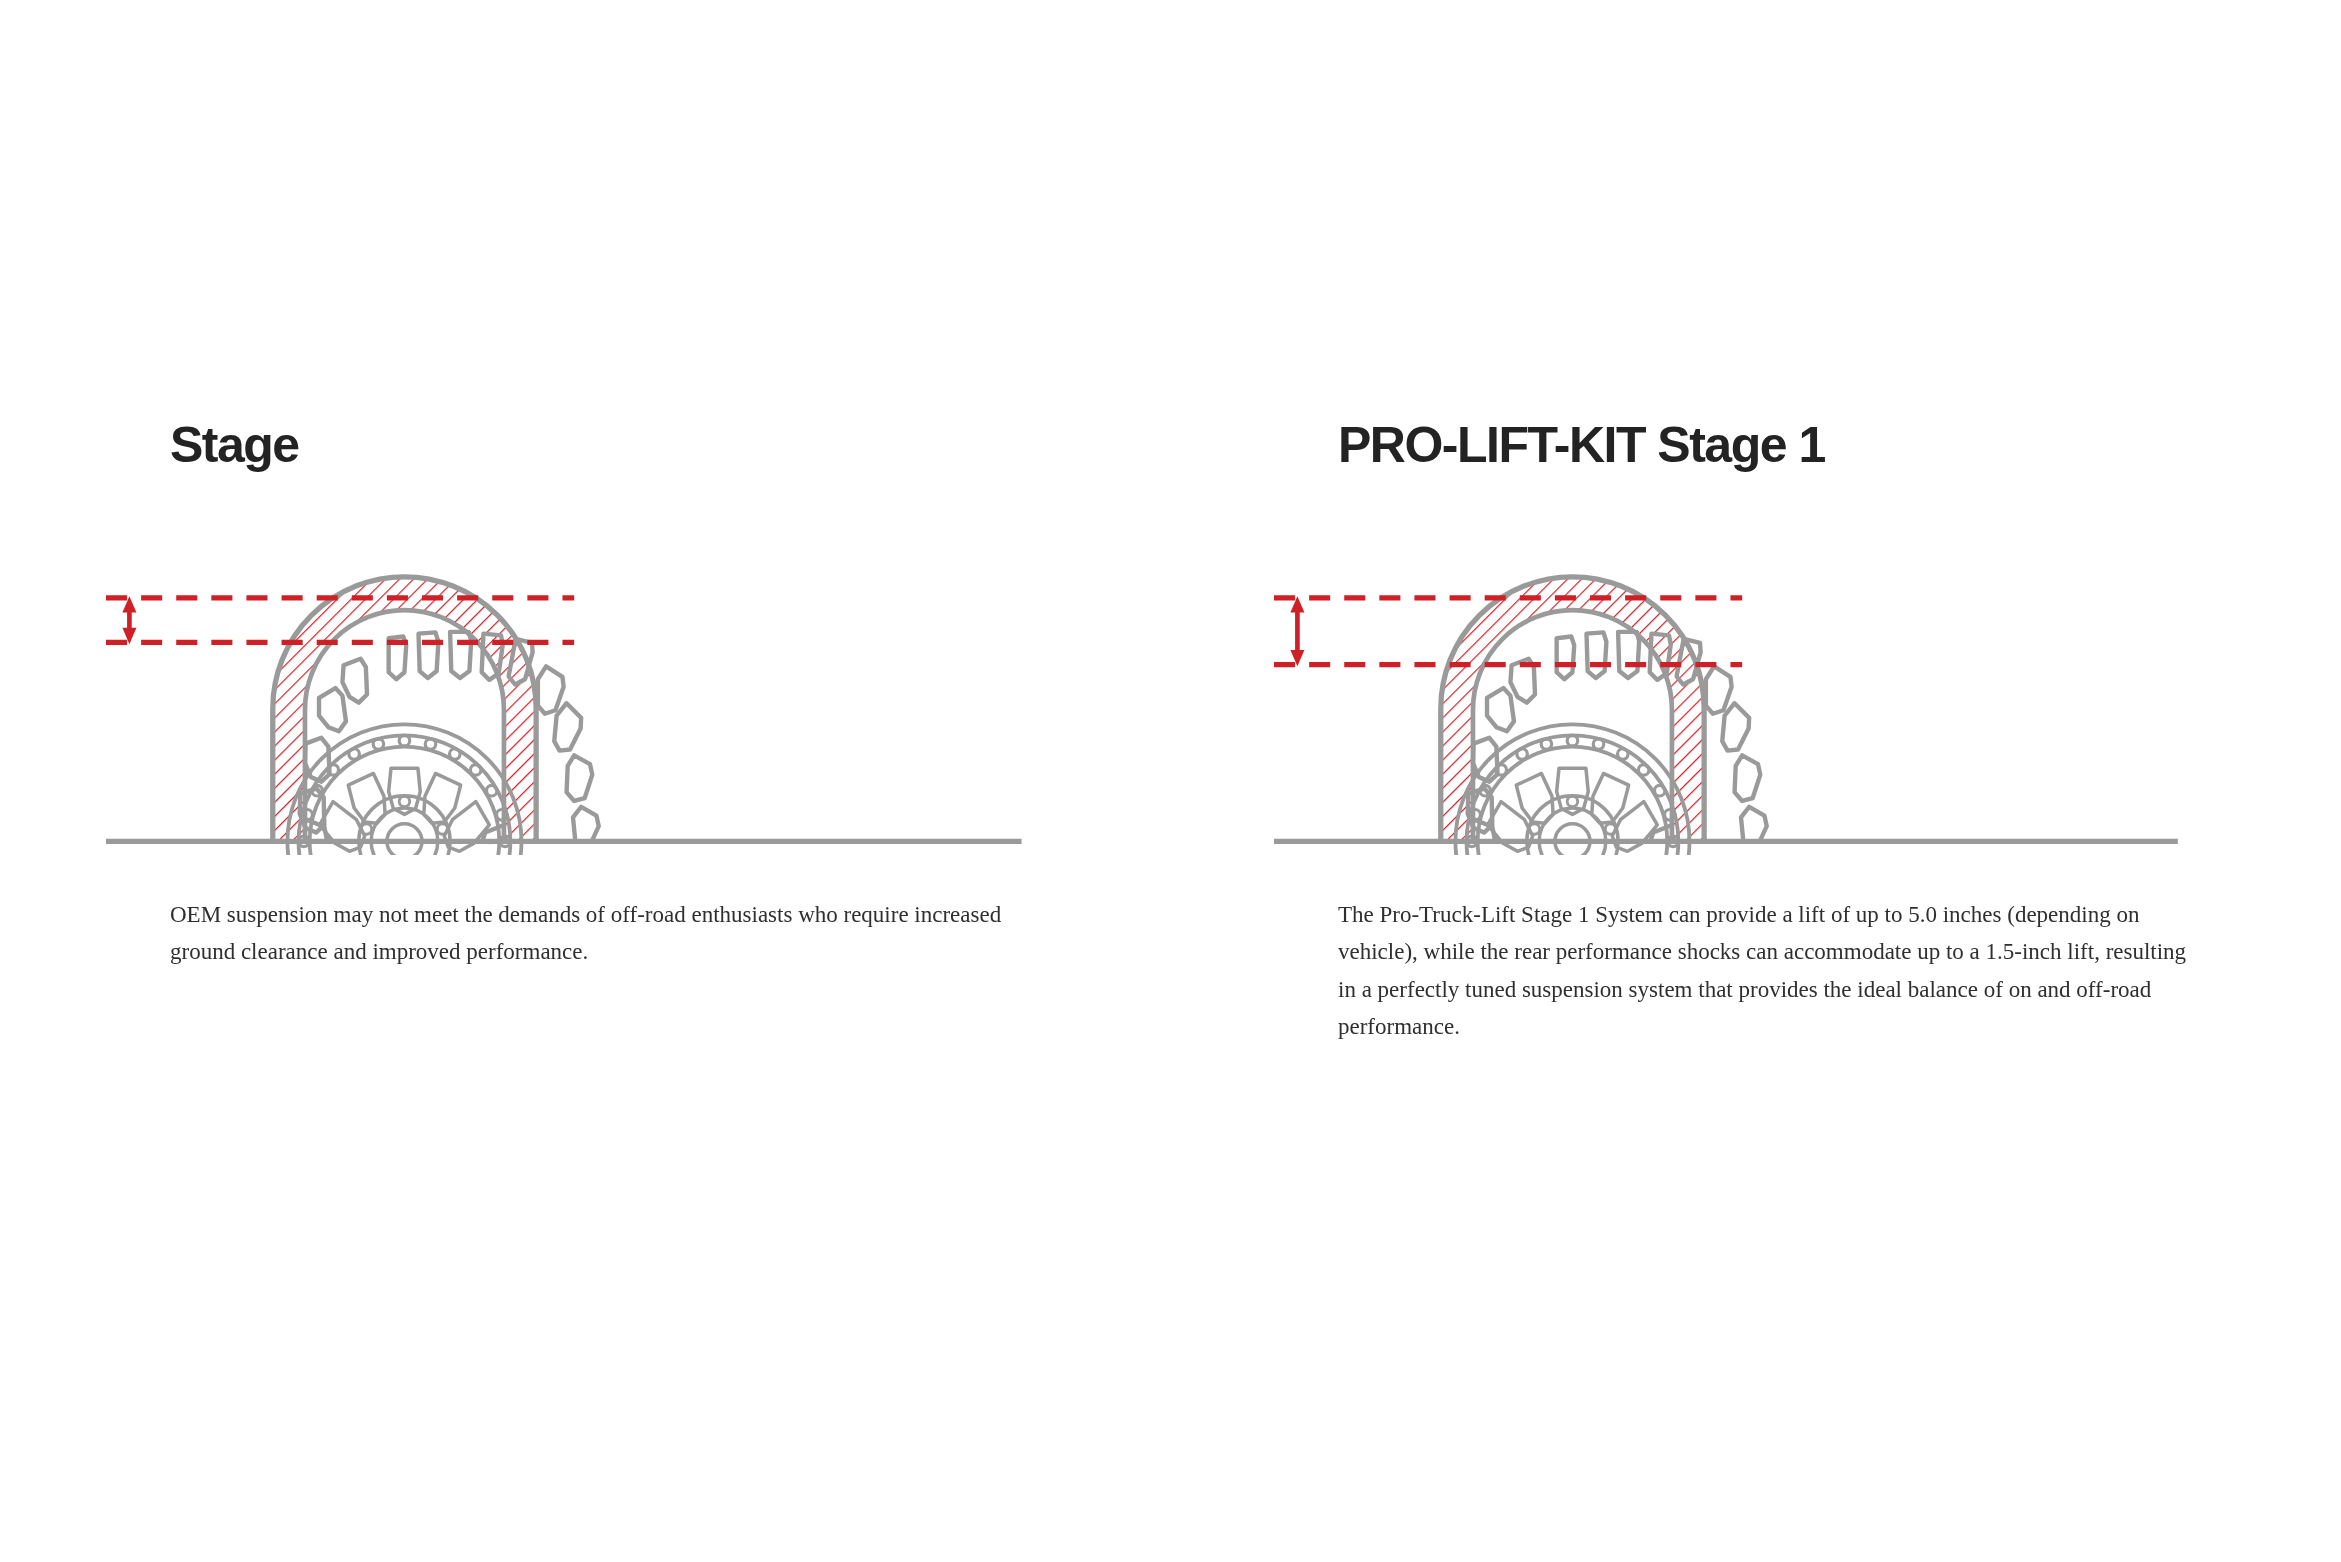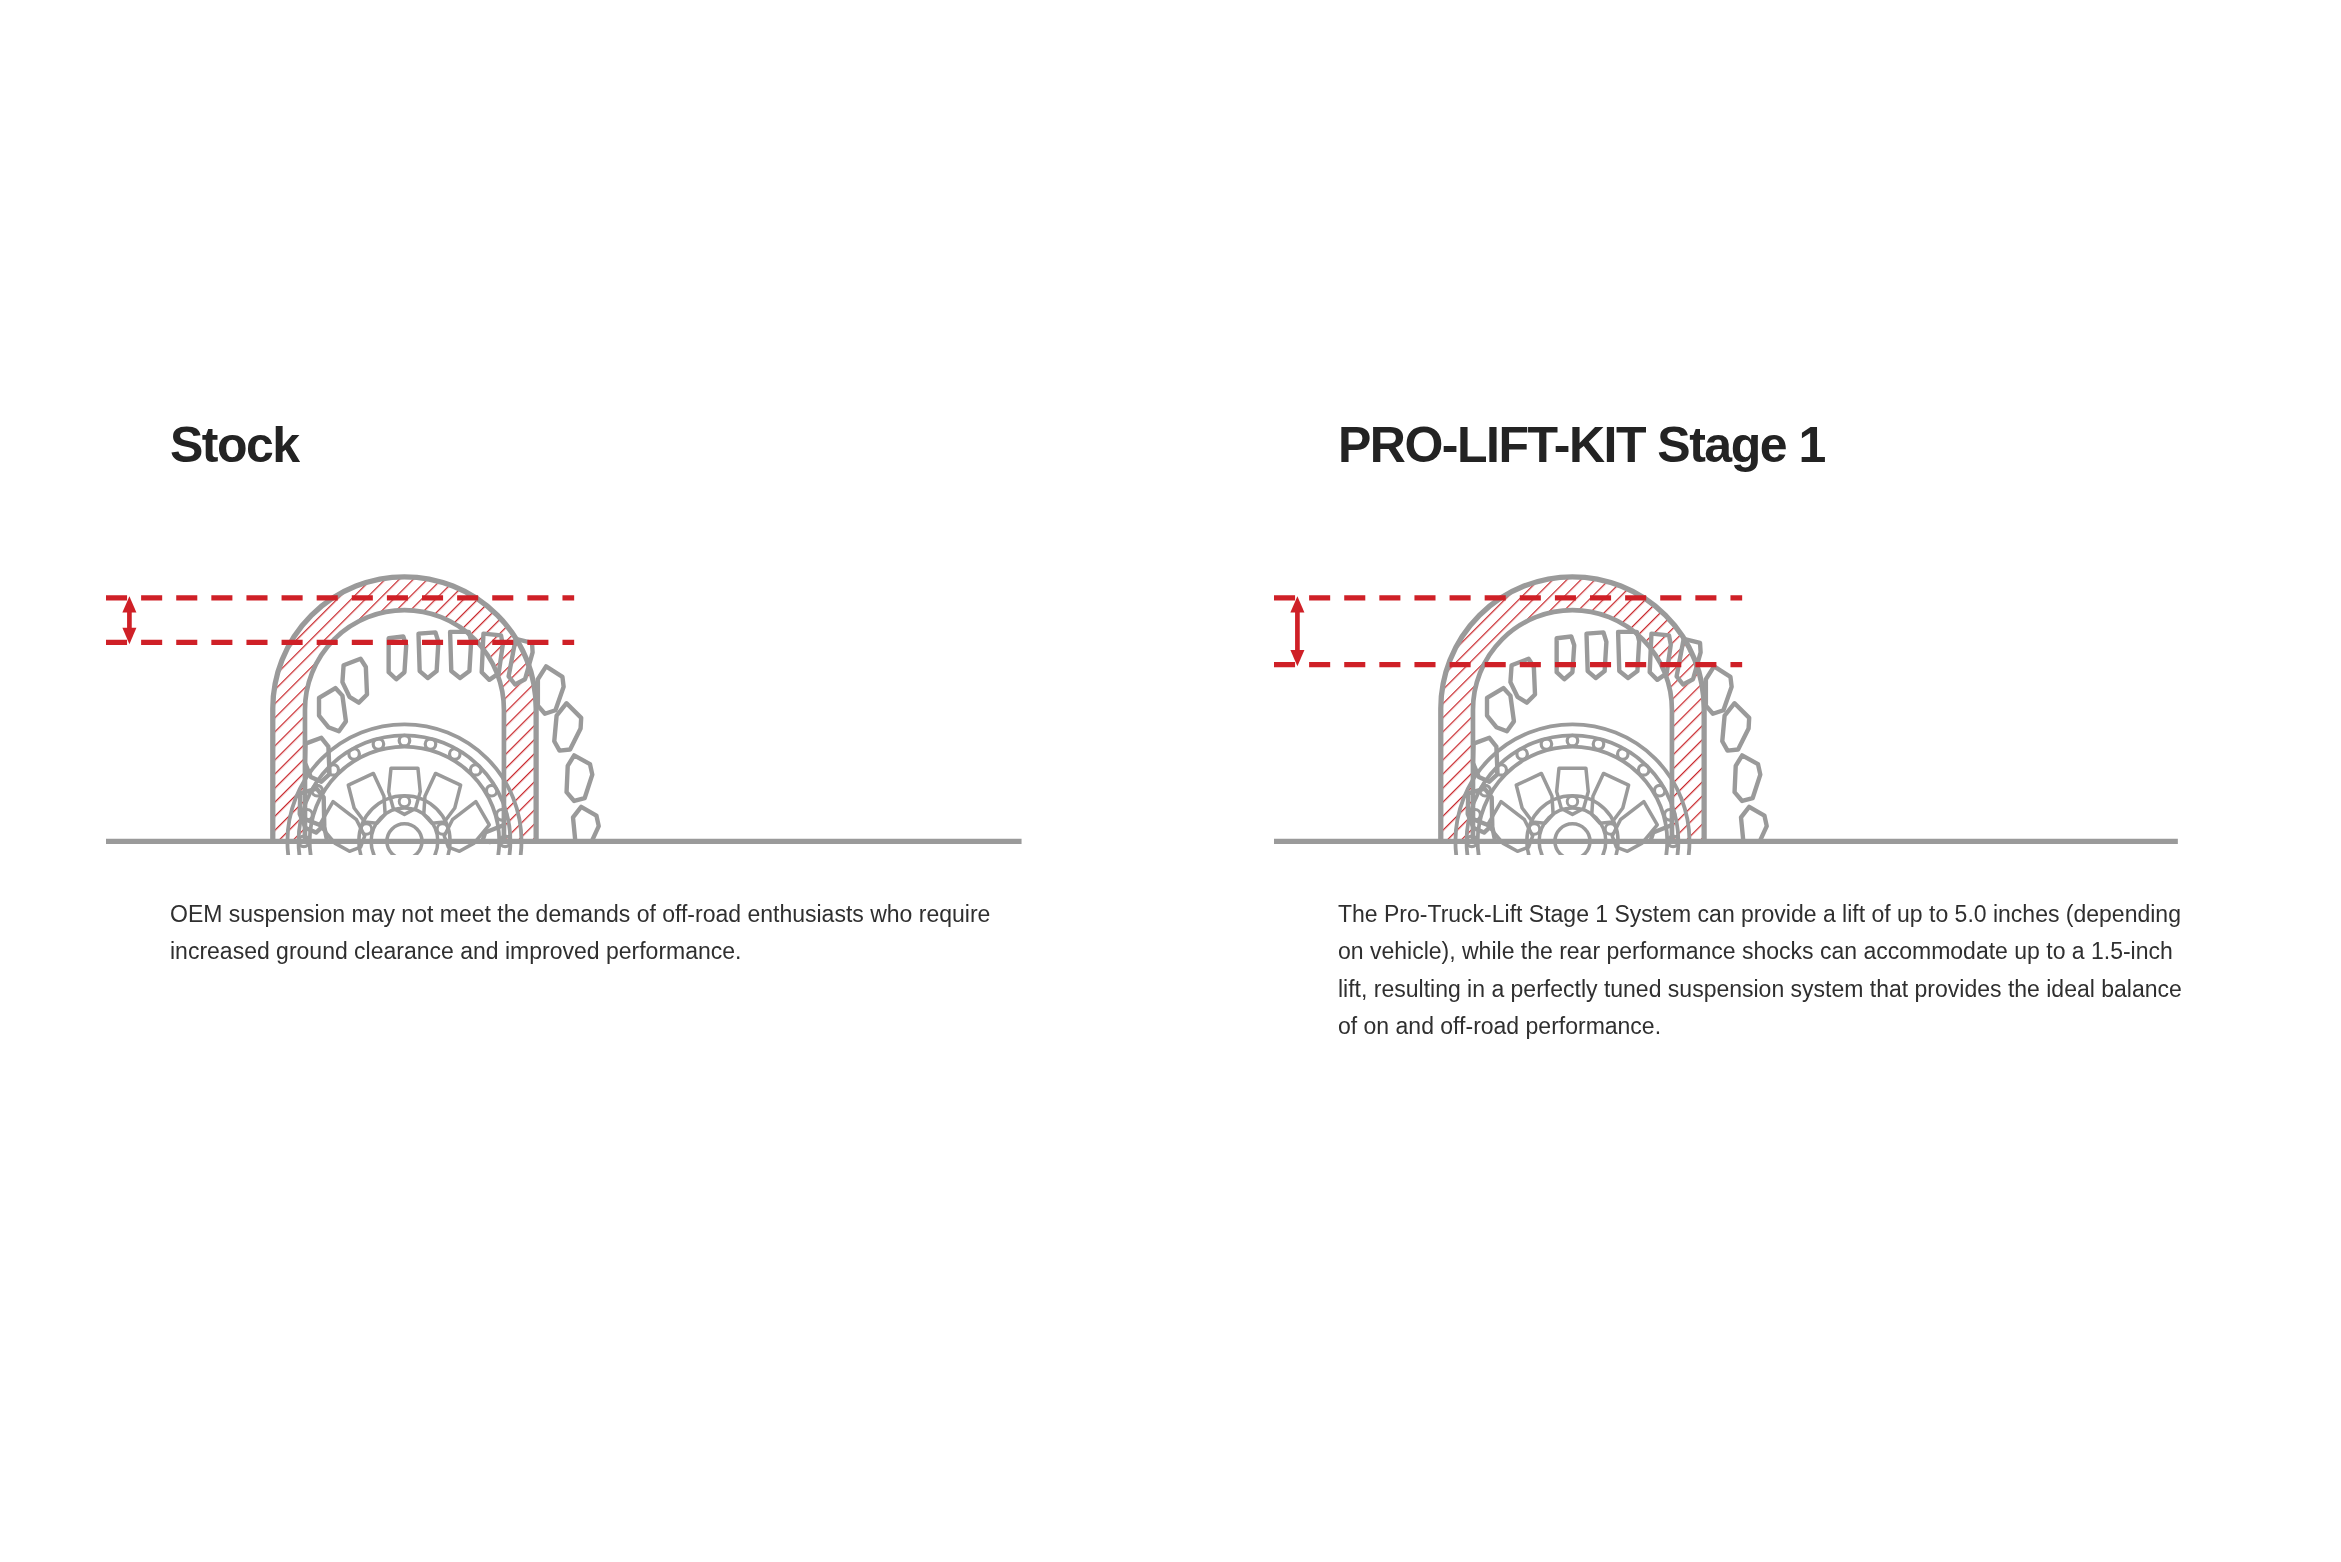--- a/index.html
+++ b/index.html
@@ -17,32 +17,32 @@
     position:absolute;top:420px;left:0;
     font-size:50px;font-weight:700;letter-spacing:-1.5px;
     color:#232323;white-space:nowrap;line-height:1;
   }
 
   .diagram-wrap{position:absolute;top:562px;left:-64px;width:989px;height:293px;}
   .diagram-wrap svg{display:block;}
 
   .panel-body{
     position:absolute;left:0;width:849px;
-    font-size:23px;line-height:1.62;color:#2f2f2f;font-weight:400;
+    font-size:23px;line-height:1.62;color:#2f2f2f;font-weight:400;font-family:Liberation Serif, serif;
   }
   #body-stock{top:896px;}
   #body-lift{top:896px;}
   .panel-body p{margin:0;}
 </style>
 </head>
 <body>
 
 <div class="panel" id="panel-stock">
 
-  <div class="panel-heading">Stock</div>
+  <div class="panel-heading">Stage</div>
 
   <div class="diagram-wrap">
     <svg width="989" height="293" viewBox="0 0 1690 500" xmlns="http://www.w3.org/2000/svg">
       <defs>
 
         <pattern id="hatchA" width="17" height="17" patternTransform="rotate(45)" patternUnits="userSpaceOnUse">
           <line x1="0" y1="0" x2="0" y2="17" stroke="#c8252a" stroke-width="4.2"></line>
         </pattern>
 
         <clipPath id="bandClipA">

